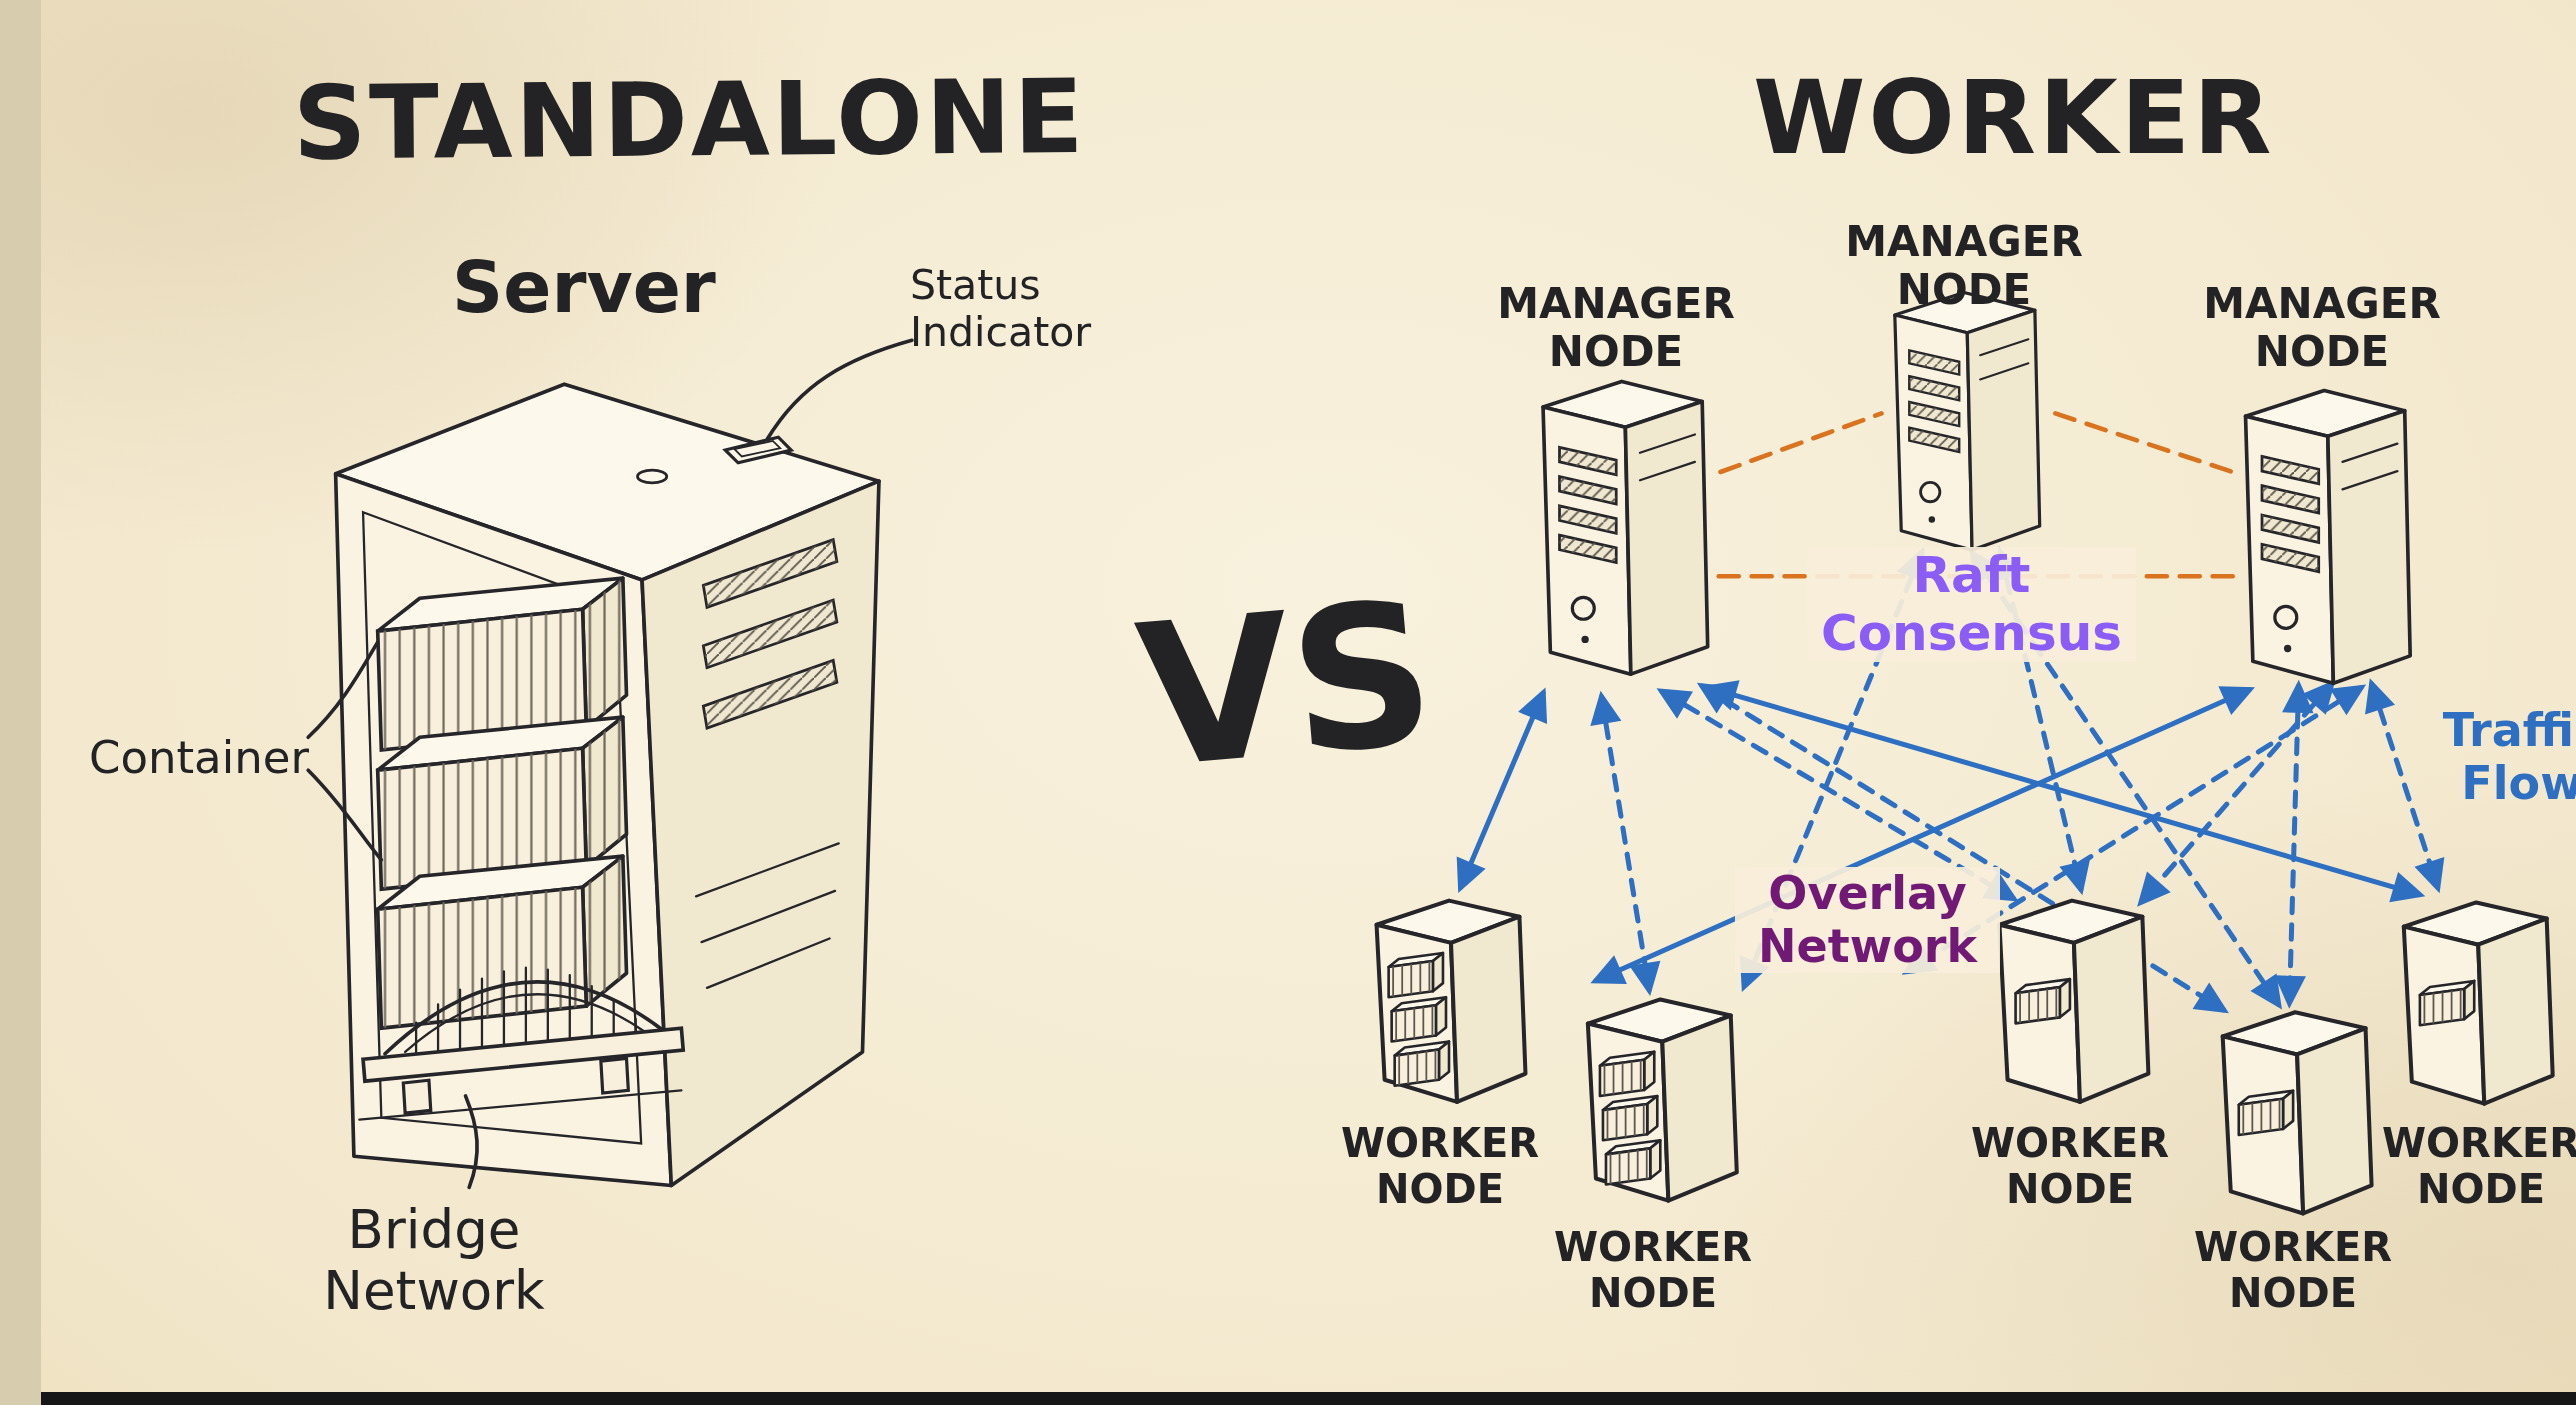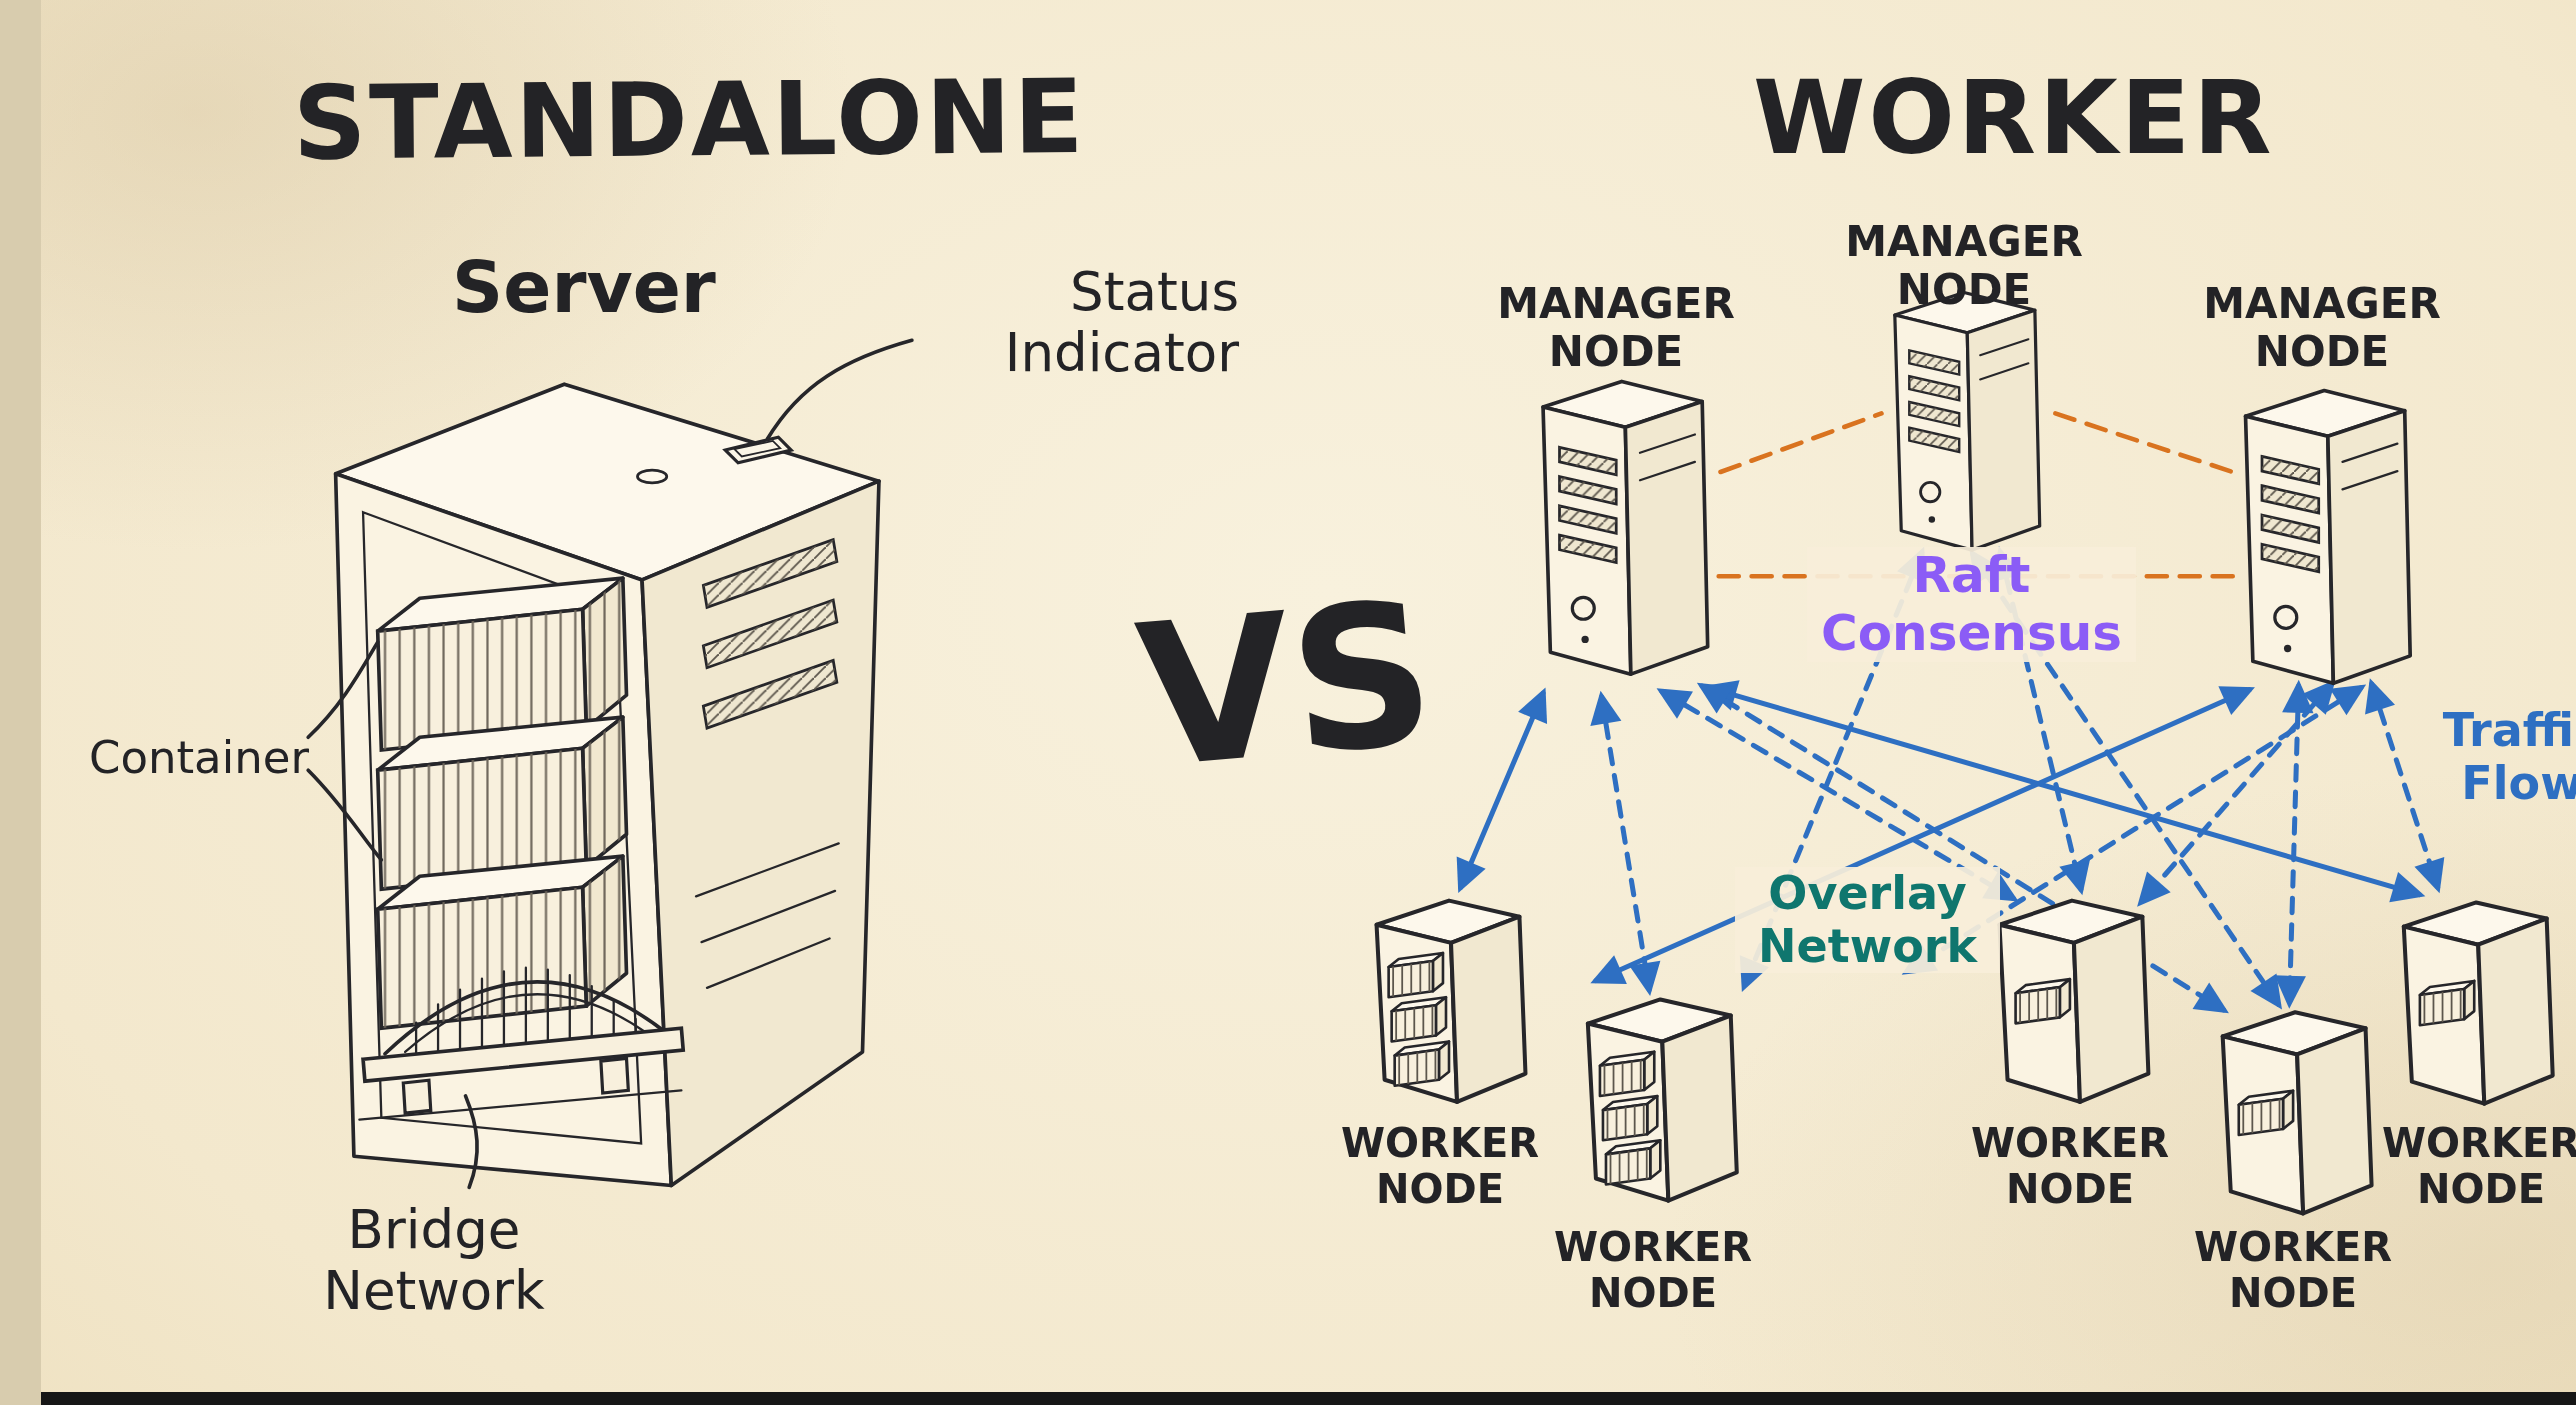--- a/index.html
+++ b/index.html
@@ -190,38 +190,38 @@
   </svg>
 
   <div class="label title" style="left:252px;top:62px;width:622px;font-size:102px;letter-spacing:2.7px;transform:rotate(-0.5deg)">STANDALONE</div>
 
   <div class="label title" style="left:1712px;top:59px;width:403px;font-size:102px;letter-spacing:2.7px">WORKER</div>
 
   <div class="label title" style="left:1098px;top:574px;width:256px;font-size:197px;font-weight:800;transform:rotate(-5deg)">VS</div>
 
   <div class="label" style="left:406px;top:247px;width:274px;font-size:71px;font-weight:600">Server</div>
 
-  <div class="label" style="left:869px;top:262px;width:329px;font-size:53px;text-align:right">Status
+  <div class="label" style="left:869px;top:262px;width:329px;font-size:41px;text-align:left">Status
 Indicator</div>
 
   <div class="label" style="left:48px;top:732px;width:238px;font-size:45px;text-align:left">Container</div>
 
   <div class="label" style="left:210px;top:1200px;width:366px;font-size:53px">Bridge Network</div>
 
   <div class="label" style="left:1433px;top:280px;width:284px;font-size:42px;font-weight:600">MANAGER
 NODE</div>
 
   <div class="label" style="left:1731px;top:218px;width:384px;font-size:42px;font-weight:600">MANAGER NODE</div>
 
   <div class="label" style="left:2139px;top:280px;width:284px;font-size:42px;font-weight:600">MANAGER
 NODE</div>
 
   <div class="label" style="left:1766px;top:547px;width:329px;font-size:50px;font-weight:600;color:#8b5cf6;background:rgba(247,238,217,0.93)">Raft Consensus</div>
 
-  <div class="label" style="left:1694px;top:867px;width:265px;font-size:46px;font-weight:600;color:#0f766e;background:rgba(247,238,217,0.93)">Overlay
+  <div class="label" style="left:1694px;top:867px;width:265px;font-size:46px;font-weight:600;color:#701a75;background:rgba(247,238,217,0.93)">Overlay
 Network</div>
 
   <div class="label" style="left:2371px;top:704px;width:220px;font-size:46px;font-weight:600;color:#2e6fc2">Traffic
 Flow</div>
 
   <div class="label" style="left:1262px;top:1120px;width:274px;font-size:40px;font-weight:600">WORKER
 NODE</div>
 
   <div class="label" style="left:1475px;top:1224px;width:274px;font-size:40px;font-weight:600">WORKER
 NODE</div>

